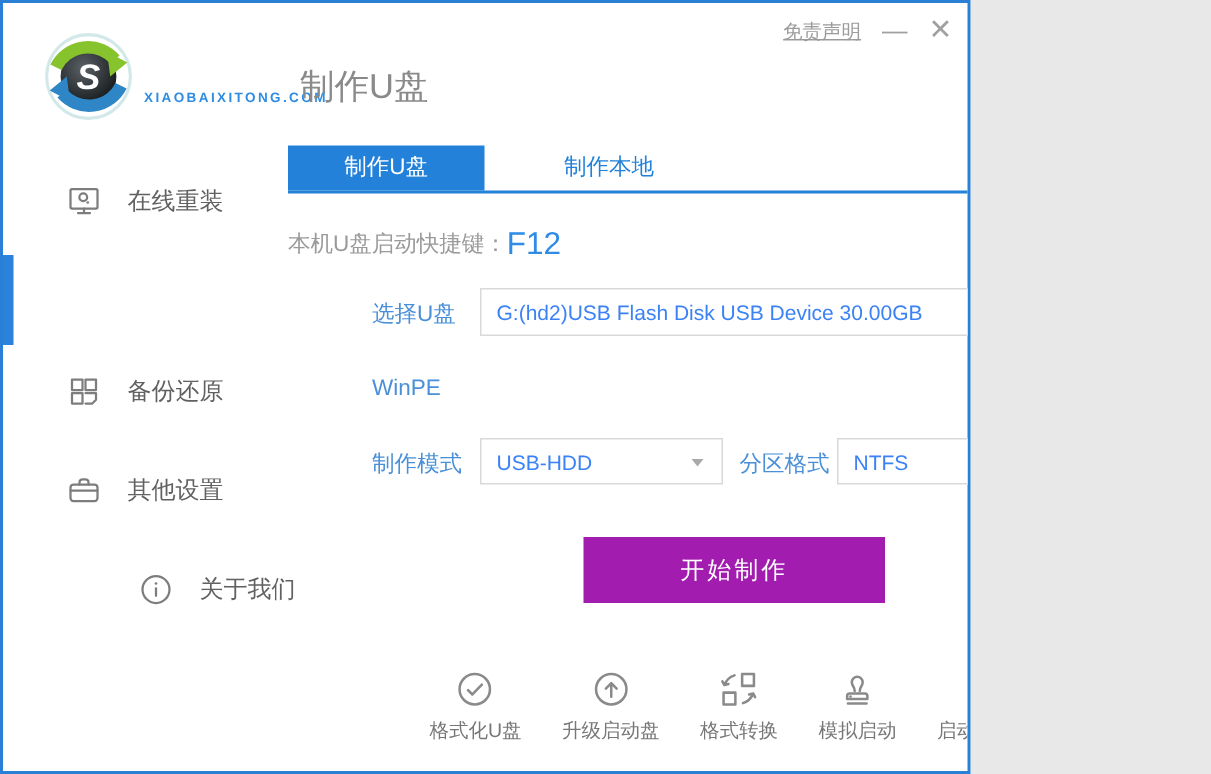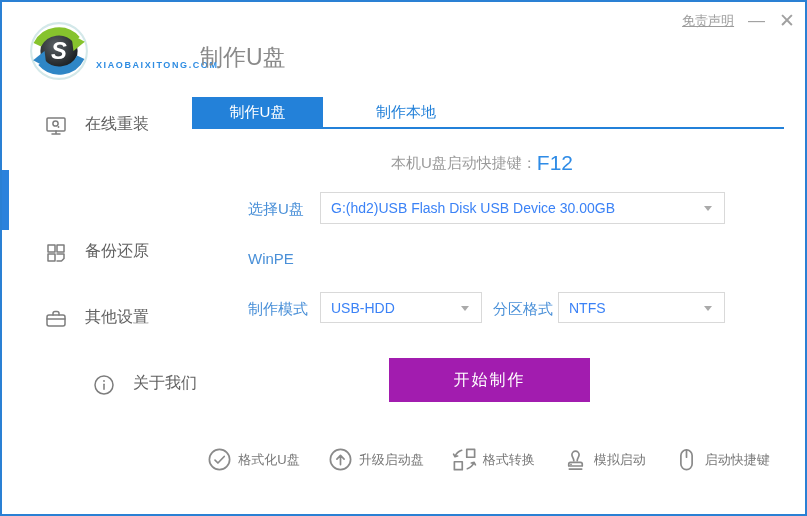--- a/index.html
+++ b/index.html
@@ -1,45 +1,45 @@
 <!DOCTYPE html>
 <html><head>
 <meta charset="utf-8">
 <style>
   * { margin:0; padding:0; box-sizing:border-box; }
   html,body { background:#e8e8e8; }
   body { font-family:"Liberation Sans","DejaVu Sans",sans-serif; }
   .window {
-    position:relative; width:807px; height:516px; background:#ffffff;
+    position:relative; width:647px; height:516px; background:#ffffff;
     border:2px solid #2a80d4; overflow:hidden;
   }
   
   .titlebar-right { position:absolute; top:9px; right:10px; display:flex; align-items:center; gap:14px; z-index:5; }
   .disclaimer { font-size:13px; color:#9b9b9b; text-decoration:underline; cursor:pointer; }
   .win-btn { font-size:17px; color:#a0a0a0; cursor:pointer; line-height:1; }
   .win-close { font-size:19px; }
   
   .logo-icon { position:absolute; left:26px; top:18px; width:62px; height:62px; }
   .brand-name { position:absolute; left:93px; top:24px; font-size:26px; font-weight:bold; color:#2e8ce2; letter-spacing:1px; }
   .brand-domain { position:absolute; left:94px; top:58px; font-size:9px; font-weight:bold; color:#2e8ce2; letter-spacing:1.6px; }
   .page-title { position:absolute; left:198px; top:40px; font-size:23px; color:#8a8a8a; }
   
-  .sidebar-item { position:absolute; left:0; width:190px; height:40px; display:flex; align-items:flex-start; padding-left:42px; gap:17px; cursor:pointer; color:#616161; }
+  .sidebar-item { position:absolute; left:0; width:190px; height:40px; display:flex; align-items:center; padding-left:42px; gap:17px; cursor:pointer; color:#616161; }
   .sidebar-item .lbl { font-size:16px; }
   .sidebar-item svg { width:24px; height:24px; stroke:#7d7d7d; }
   .sidebar-item.active { color:#2b82dc; }
   .sidebar-item.active svg { stroke:#2b82dc; }
   .active-bar { position:absolute; left:-2px; top:168px; width:9px; height:60px; background:#2b82dc; }
   
   .tab { position:absolute; top:95px; height:30px; line-height:30px; text-align:center; font-size:15px; cursor:pointer; }
   .tab-active { left:190px; width:131px; background:#2381d9; color:#ffffff; }
   .tab-plain  { left:321px; width:132px; background:#ffffff; color:#2381d9;margin-left:17px; }
   .tab-underline { position:absolute; left:190px; top:125px; width:592px; height:2px; background:#2381d9; }
   
-  .hotkey { position:absolute; left:184px; top:149px; width:592px; text-align:center; }
+  .hotkey { position:absolute; left:190px; top:149px; width:592px; }
   .hotkey .lab { font-size:15px; color:#9a9a9a; vertical-align:middle; }
   .hotkey .val { font-size:21px; color:#2e8be6; vertical-align:middle; }
   
   .f-label { position:absolute; font-size:15px; color:#4a90d8; }
   .select { position:absolute; background:#fff; border:1px solid #d9d9d9; cursor:pointer; }
   .select .val { display:block; font-size:14px; color:#3b82f6; line-height:30px; padding-left:10px; white-space:nowrap; overflow:hidden; }
   .caret { position:absolute; right:12px; top:13px; width:0; height:0;
            border-left:4px solid transparent; border-right:4px solid transparent; border-top:5px solid #aaaaaa; }
   .sel-usb  { left:318px; top:190px; width:405px; height:32px; }
   .sel-pe   { left:318px; top:240px; width:405px; height:33px; border:2px solid #2a7fd6; }
@@ -48,21 +48,21 @@
   .sel-part { left:556px; top:290px; width:167px; height:31px; }
   .lab-usb  { left:246px; top:198px; }
   .lab-pe   { left:246px; top:248px; }
   .lab-mode { left:246px; top:298px; }
   .lab-part { left:491px; top:298px; }
   
   .start-btn { position:absolute; left:387px; top:356px; width:201px; height:44px; background:#a21caf;
                color:#fff; font-size:16px; border:none; cursor:pointer; font-family:inherit; letter-spacing:2px; }
   
   .tools { position:absolute; left:190px; top:444px; width:592px; display:flex; justify-content:center; gap:27px; }
-  .tool { display:flex; align-items:center; gap:5px; cursor:pointer; }
+  .tool { display:flex; flex-direction:column; align-items:center; gap:5px; cursor:pointer; }
   .tool svg { width:27px; height:27px; stroke:#8a8a8a; }
   .tool .lbl { font-size:13px; color:#777; white-space:nowrap; }
   svg.ic { fill:none; stroke-width:1.5; stroke-linecap:round; stroke-linejoin:round; }
 </style>
 </head>
 <body>
 
 <div class="window">
 
   <div class="titlebar-right">

